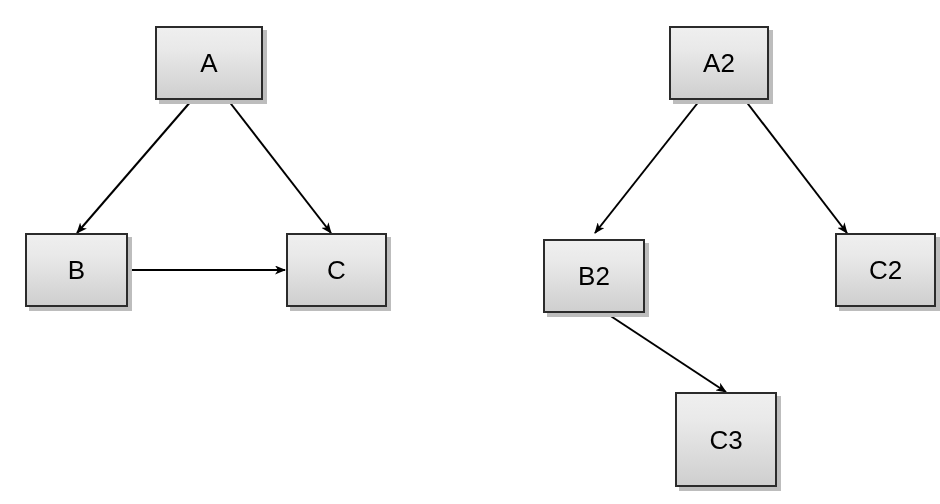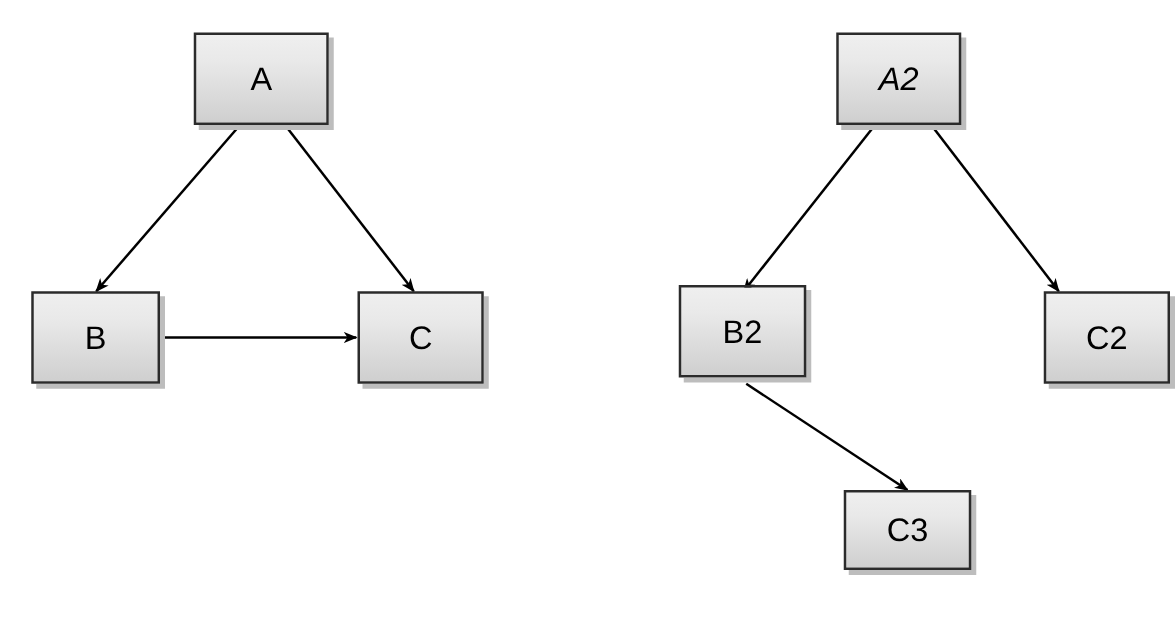--- a/index.html
+++ b/index.html
@@ -70,26 +70,26 @@
   <div id="nodes-group">
       <div class="node" style="left: 155px; top: 26px; width: 108px; height: 74px;">
         <span class="node-label">A</span>
       </div>
       <div class="node" style="left: 25px; top: 233px; width: 103px; height: 74px;">
         <span class="node-label">B</span>
       </div>
       <div class="node" style="left: 286px; top: 233px; width: 101px; height: 74px;">
         <span class="node-label">C</span>
       </div>
-      <div class="node" style="left: 669px; top: 26px; width: 100px; height: 74px; font-style: italic;">
+      <div class="node" style="left: 669px; top: 26px; width: 100px; height: 74px;">
         <span class="node-label">A2</span>
       </div>
-      <div class="node" style="left: 543px; top: 228px; width: 102px; height: 74px;">
+      <div class="node" style="left: 543px; top: 239px; width: 102px; height: 74px;">
         <span class="node-label">B2</span>
       </div>
       <div class="node" style="left: 799px; top: 233px; width: 101px; height: 74px; margin-left: 36px;">
         <span class="node-label">C2</span>
       </div>
-      <div class="node" style="left: 675px; top: 392px; width: 102px; height: 64px; align-items: center;">
+      <div class="node" style="left: 675px; top: 392px; width: 102px; height: 95px; align-items: center;">
         <span class="node-label">C3</span>
       </div>
     </div>
 </div>
 
 </body></html>

